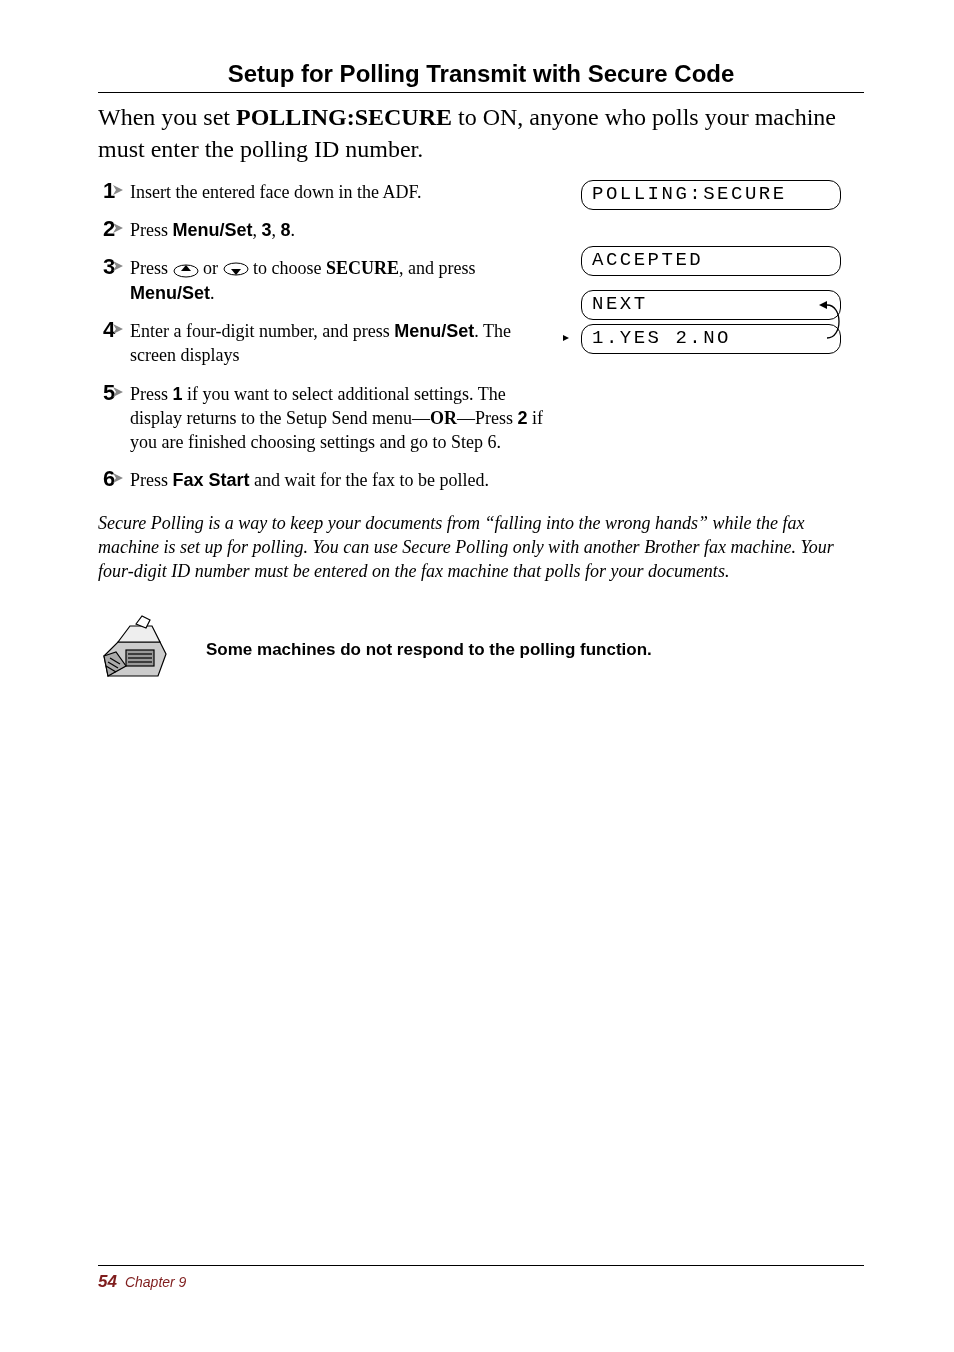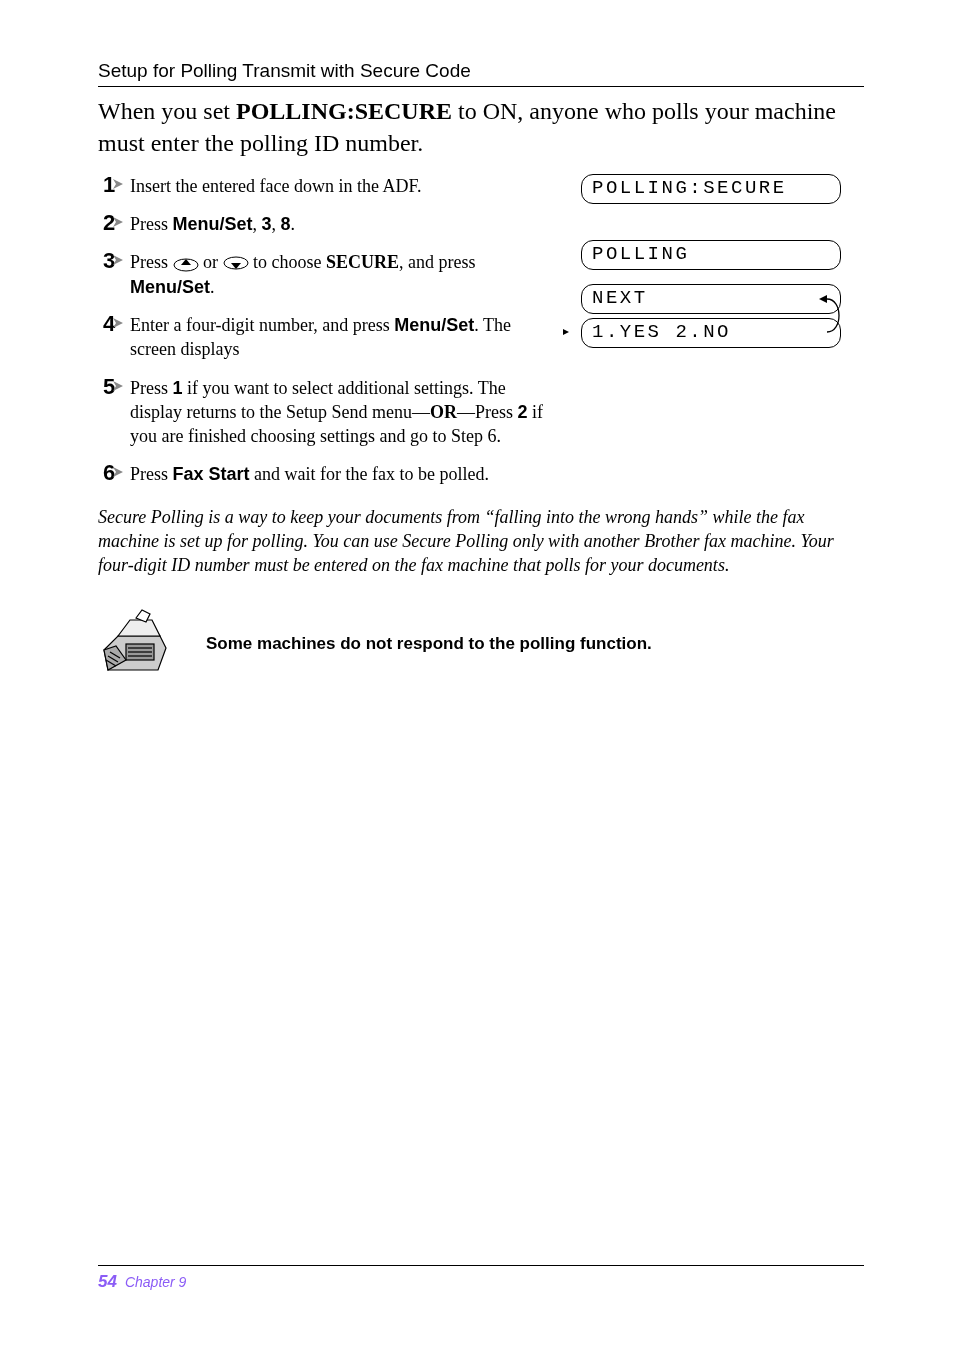--- a/index.html
+++ b/index.html
@@ -10,23 +10,24 @@
     }
     .page {
       width: 954px;
       height: 1352px;
       position: relative;
       box-sizing: border-box;
       padding: 60px 90px 40px 98px;
     }
     .section-heading {
       font-family: Arial, Helvetica, sans-serif;
-      font-weight: normal;
-      font-size: 19px;
+      font-weight: bold;
+      font-size: 24px;
       margin: 0 0 4px 0;
+      text-align: center;
     }
     .hr {
       border: none;
       border-top: 1px solid #000;
       margin: 0 0 8px 0;
     }
     .intro-text {
       font-size: 24px;
       line-height: 1.35;
       margin: 0 0 14px 0;
@@ -150,21 +151,21 @@
     }
     .footer-rule {
       border: none;
       border-top: 1px solid #000;
       margin: 0 0 6px 0;
     }
     .footer-text {
       font-family: Arial, Helvetica, sans-serif;
       font-size: 14px;
       font-style: italic;
-      color: #8b5cf6;
+      color: #7f1d1d;
     }
     .footer-text .pnum {
       font-weight: bold;
       font-style: italic;
       font-size: 17px;
       margin-right: 8px;
     }
   </style>
 </head>
 <body>
@@ -235,21 +236,21 @@
             </svg>
           <span>Press </span><span class="sans-bold">Fax Start</span><span> and wait for the fax to be polled.</span>
         </li>
 
       </ol>
     </div>
 
     <div class="rightcol">
       <div class="lcd" style="margin-left:12px">POLLING:SECURE</div>
       <div style="height:28px"></div>
-      <div class="lcd" style="margin-left:12px">POLLING</div>
+      <div class="lcd" style="margin-left:12px">ACCEPTED</div>
 
       <div class="lcd-stack">
         <div class="lcd">NEXT</div>
         <div class="lcd">1.YES 2.NO</div>
         <svg class="cycle-arrows" viewBox="0 0 300 65">
           <path d="M -2 30 C -14 30 -14 48 -2 48" fill="none" stroke="#000" stroke-width="1.3"></path>
           <polygon points="-2,44 6,48 -2,52" fill="#000"></polygon>
           <path d="M 264 15 C 280 15 280 48 264 48" fill="none" stroke="#000" stroke-width="1.3"></path>
           <polygon points="264,11 256,15 264,19" fill="#000"></polygon>
         </svg>

